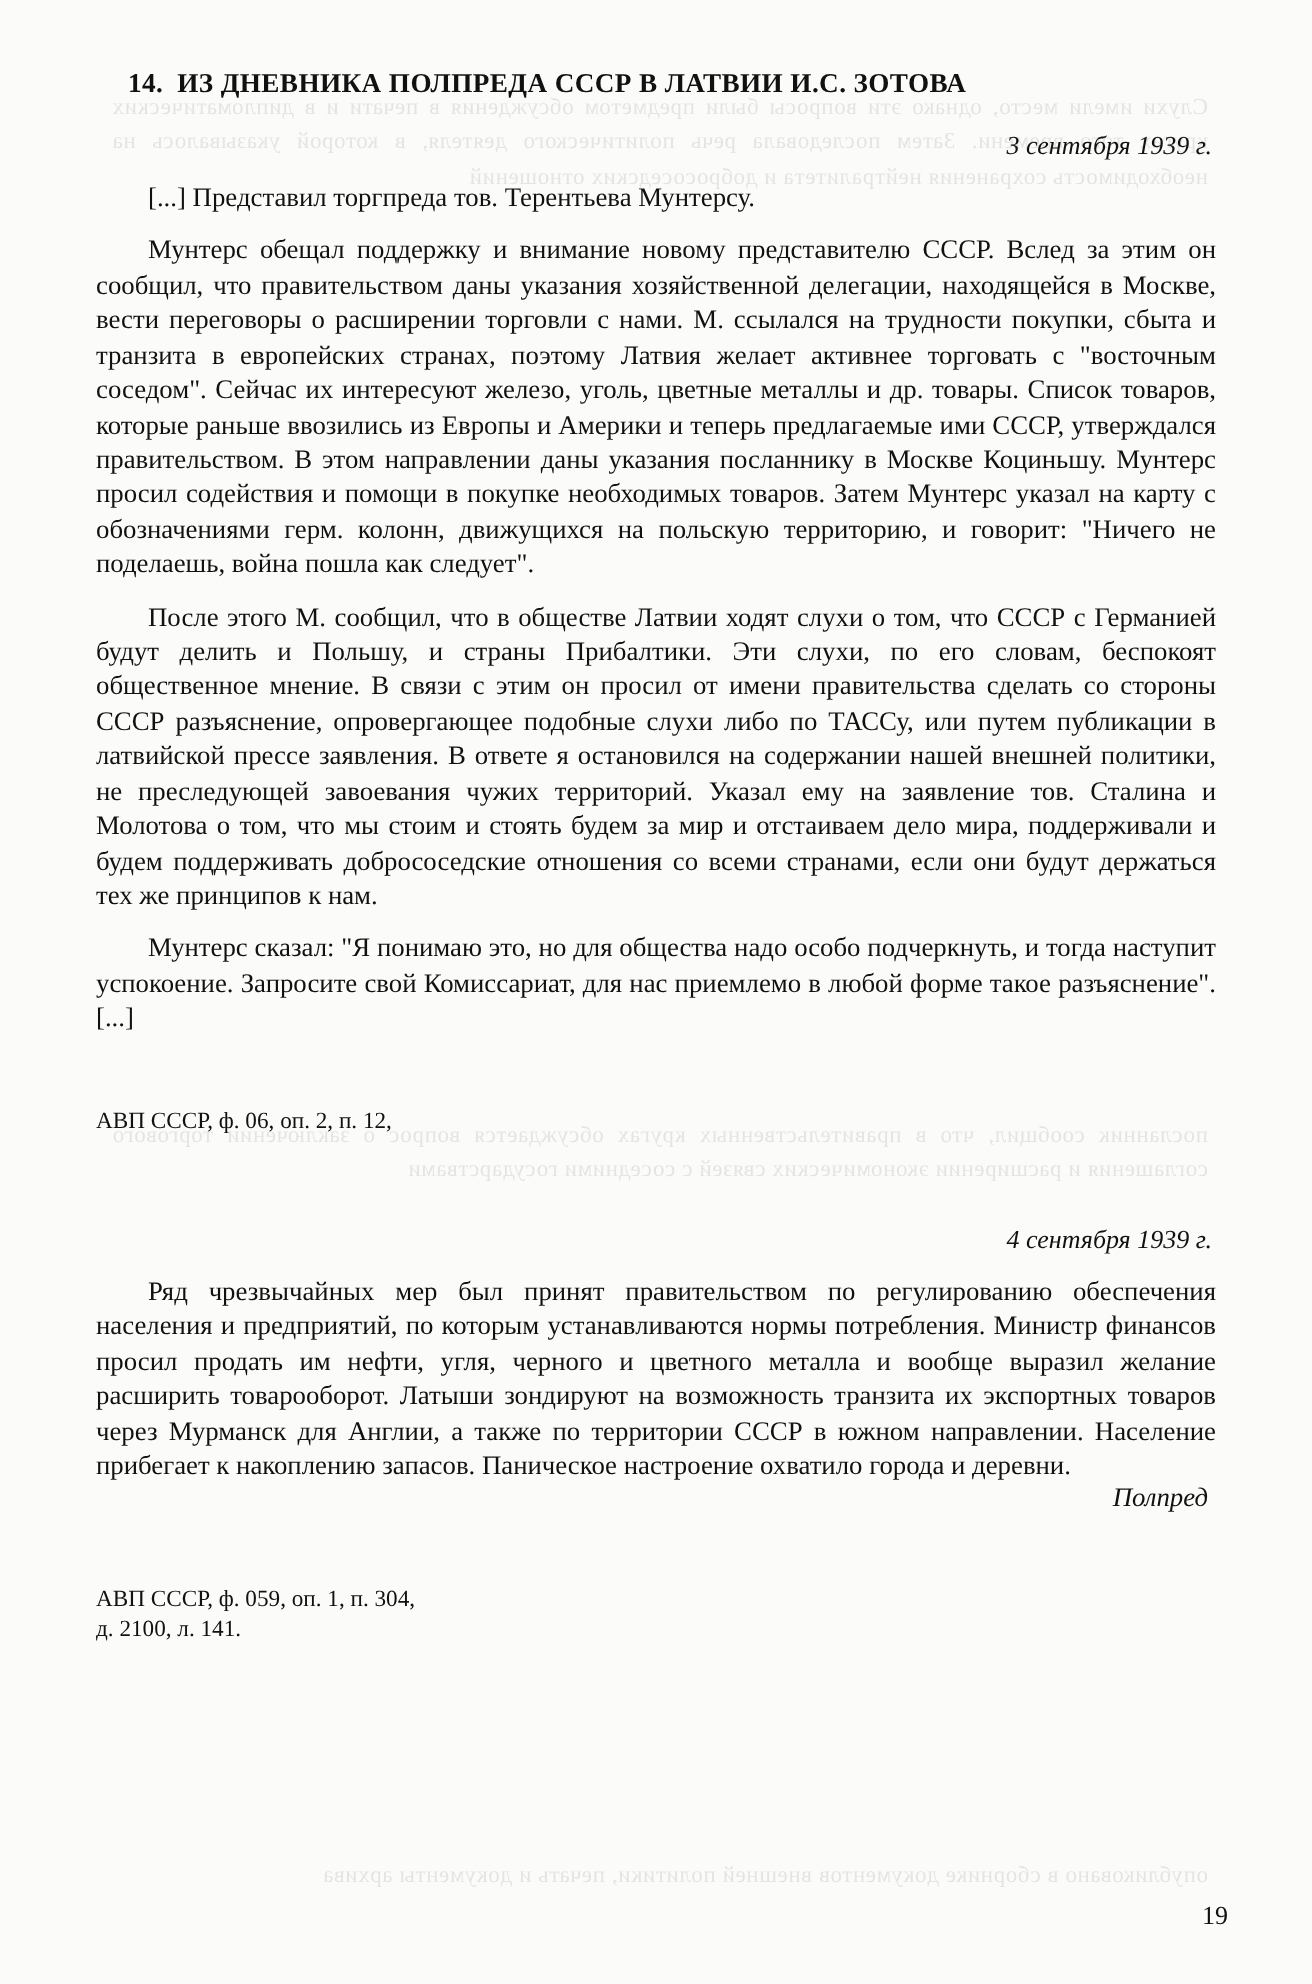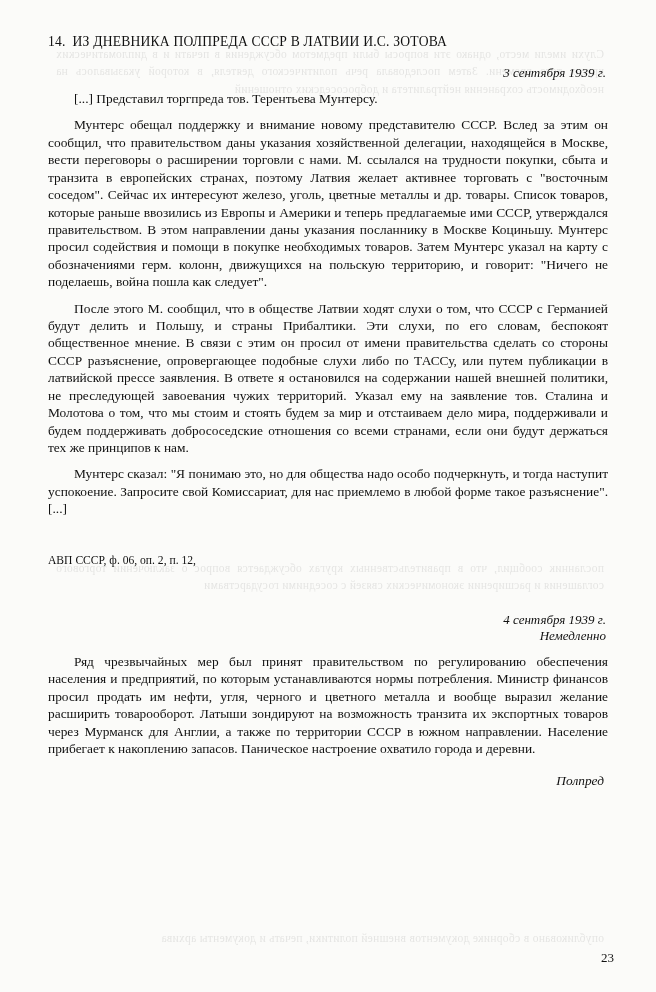--- a/index.html
+++ b/index.html
@@ -23,24 +23,24 @@
     background: #fbfbf9;
   }
   .content {
     position: absolute;
     left: 48px;
     top: 34px;
     width: 560px;
   }
   .doc-heading {
     font-size: 13.6px;
-    font-weight: normal;
+    font-weight: bold;
     letter-spacing: 0.2px;
     line-height: 1.25;
-    margin: 0 0 6px 0;
+    margin: 0 0 6px 16px;
     font-variant: small-caps;
   }
   .doc-heading .num {
     margin-right: 7px;
   }
   .date-line {
     text-align: right;
     font-style: italic;
     font-size: 13px;
     margin: 14px 0 0 0;
@@ -56,21 +56,20 @@
     margin: 9px 0 0 0;
     text-indent: 26px;
     hyphens: auto;
   }
   .body-text.first {
   }
   .signature {
     text-align: right;
     font-style: italic;
     font-size: 13.4px;
-    margin-top: 16px;
     padding-right: 4px;
   }
   .archive-ref {
     font-size: 11.6px;
     line-height: 1.22;
     margin-top: 36px;
   }
   .archive-ref div {
     white-space: nowrap;
   }
@@ -125,24 +124,27 @@
       <p class="body-text">Мунтерс сказал: "Я понимаю это, но для общества надо особо подчеркнуть, и тогда наступит успокоение. Запросите свой Комиссариат, для нас приемлемо в любой форме такое разъяснение". [...]</p>
 
       <div class="archive-ref">
         <div>АВП СССР, ф. 06, оп. 2, п. 12,</div>
       </div>
     </div>
 
     <div class="section-2">
 
       <div class="date-line">4 сентября 1939 г.</div>
-      <div class="date-line tight">Немедленно</div>
 
       <p class="body-text first">Ряд чрезвычайных мер был принят правительством по регулированию обеспечения населения и предприятий, по которым устанавливаются нормы потребления. Министр финансов просил продать им нефти, угля, черного и цветного металла и вообще выразил желание расширить товарооборот. Латыши зондируют на возможность транзита их экспортных товаров через Мурманск для Англии, а также по территории СССР в южном направлении. Население прибегает к накоплению запасов. Паническое настроение охватило города и деревни.</p>
 
       <div class="signature">Полпред</div>
 
+      <div class="archive-ref">
+        <div>АВП СССР, ф. 059, оп. 1, п. 304,</div>
+        <div>д. 2100, л. 141.</div>
+      </div>
     </div>
 
   </div>
 
-  <div class="page-number">23</div>
+  <div class="page-number">19</div>
 </div>
 
 </body></html>

